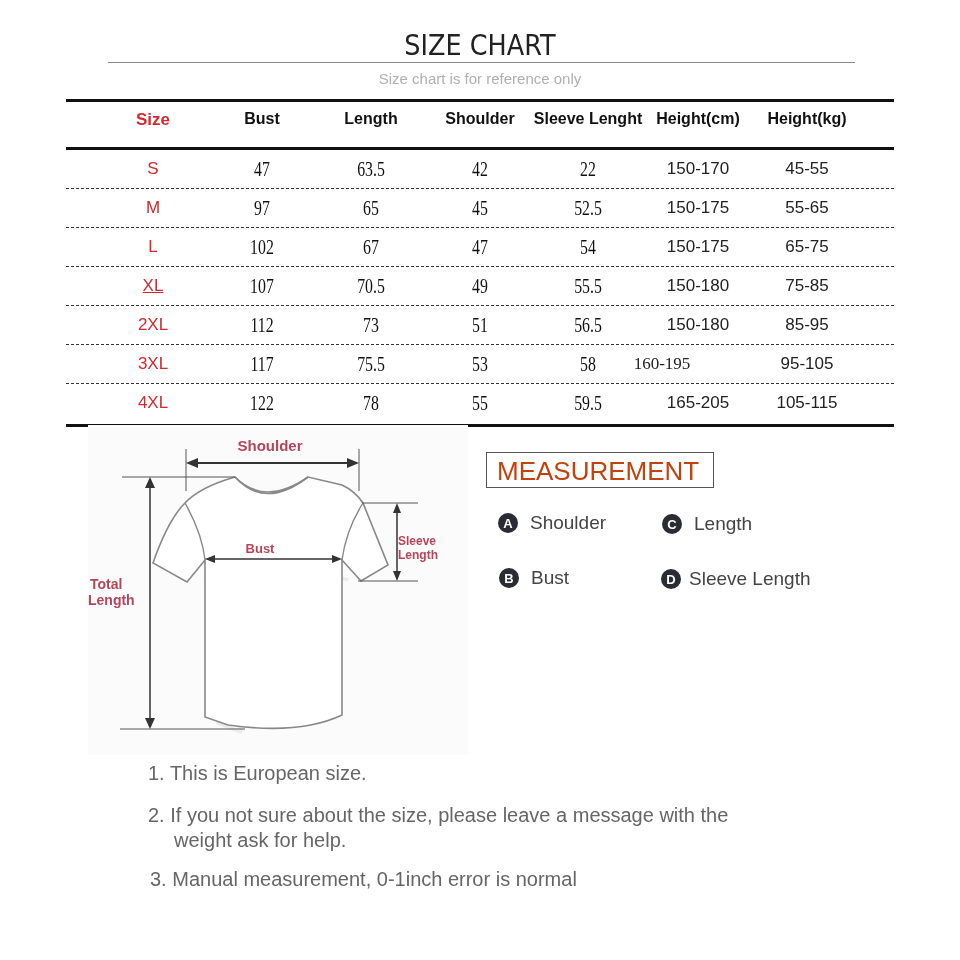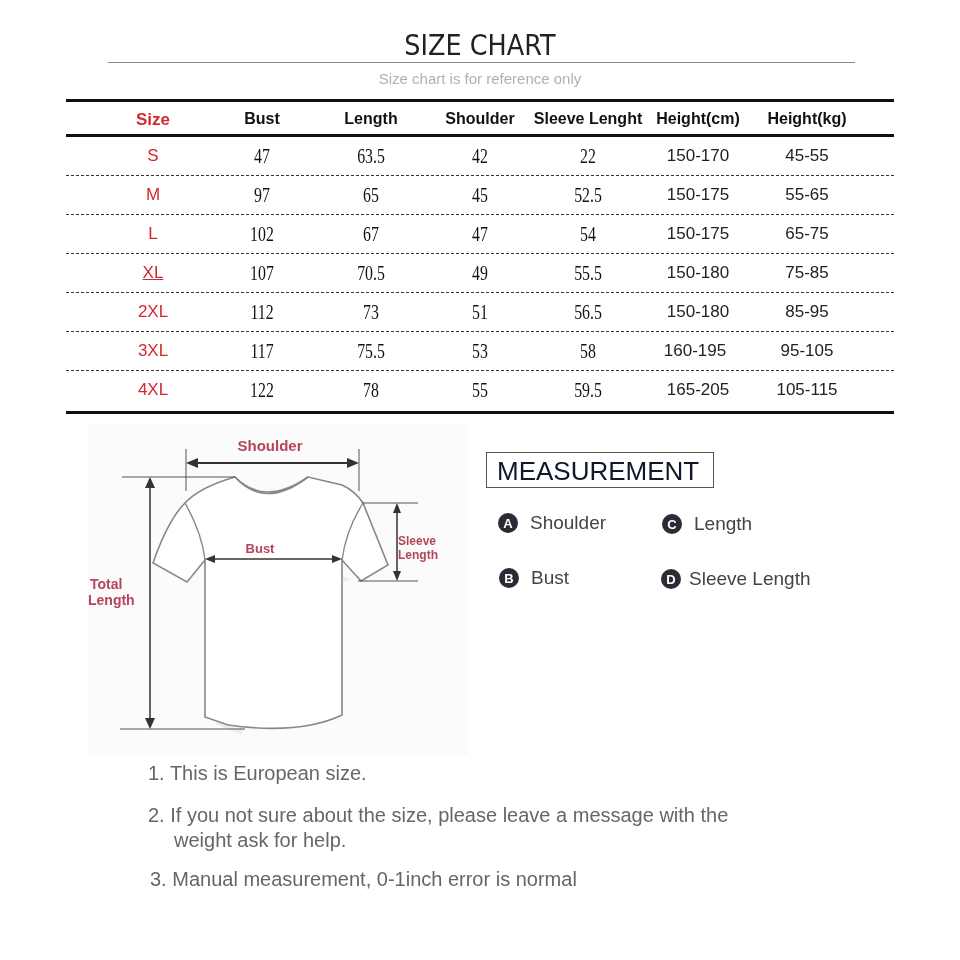--- a/index.html
+++ b/index.html
@@ -3,31 +3,31 @@
 <meta charset="utf-8">
 <style>
   html, body { margin:0; padding:0; background:#ffffff; }
   body { width:960px; height:960px; position:relative; overflow:hidden; font-family:"Liberation Sans", sans-serif; }
   .title { position:absolute; top:28px; left:0; width:960px; text-align:center; font-size:29px; color:#222; font-family:"DejaVu Sans", sans-serif; font-weight:normal; letter-spacing:0px; transform:scaleX(0.88); }
   .title-rule { position:absolute; top:62px; left:108px; width:747px; height:1px; background:#888; }
   .subtitle { position:absolute; top:70px; left:0; width:960px; text-align:center; font-size:15px; color:#b0b0b0; }
   .table { position:absolute; top:99px; left:66px; width:828px; }
   .rule-thick { height:3px; background:#111; }
   .hcell { font-weight:bold; font-size:16px; color:#111; position:absolute; top:0; transform:translateX(-50%); white-space:nowrap; }
-  .hdr { position:relative; height:32px; }
+  .hdr { position:relative; height:45px; }
   .cell { position:absolute; transform:translateX(-50%); white-space:nowrap; top:50%; margin-top:-11px; line-height:22px; }
   .size-red { color:#d3292e; font-size:17px; }
   .hdr .size-red { font-weight:bold; }
   .num { font-family:"Liberation Serif", serif; font-size:22px; color:#111; transform:translateX(-50%) scaleX(0.72); }
   .range { font-size:17px; color:#222; }
   .drow { position:relative; height:38px; }
   .dash { height:0; border-top:1.5px dashed #333; }
   .shirt-area { position:absolute; top:425px; left:80px; width:390px; height:330px; }
   .meas-box { position:absolute; top:452px; left:486px; width:228px; height:36px; border:1px solid #555; box-sizing:border-box; }
-  .meas-title { position:absolute; left:10px; top:3px; font-size:26px; color:#0f172a; }
+  .meas-title { position:absolute; left:10px; top:3px; font-size:26px; color:#c2410c; }
   .legend-item { position:absolute; display:flex; align-items:center; font-size:19px; color:#444; }
   .badge { width:20px; height:20px; border-radius:50%; background:#2b2b35; color:#fff; font-size:13px; font-weight:bold; display:flex; align-items:center; justify-content:center; margin-right:12px; }
   .notes { position:absolute; left:148px; color:#666; font-size:20px; }
 </style>
 </head>
 <body>
 
 <div class="title">SIZE CHART</div>
 <div class="title-rule"></div>
 <div class="subtitle">Size chart is for reference only</div>
@@ -95,21 +95,21 @@
         <span class="cell range" style="left: 632px;">150-180</span>
         <span class="cell range" style="left: 741px;">85-95</span>
       </div>
       <div class="dash"></div>
       <div class="drow">
         <span class="cell size-red" style="left: 87px;">3XL</span>
         <span class="cell num" style="left: 196px;">117</span>
         <span class="cell num" style="left: 305px;">75.5</span>
         <span class="cell num" style="left: 414px;">53</span>
         <span class="cell num" style="left: 522px;">58</span>
-        <span class="cell range" style="left: 629px;">160-195</span>
+        <span class="cell range" style="left: 596px; font-family: Liberation Serif, serif;">160-195</span>
         <span class="cell range" style="left: 741px;">95-105</span>
       </div>
       <div class="dash"></div>
       <div class="drow">
         <span class="cell size-red" style="left: 87px;">4XL</span>
         <span class="cell num" style="left: 196px;">122</span>
         <span class="cell num" style="left: 305px;">78</span>
         <span class="cell num" style="left: 414px;">55</span>
         <span class="cell num" style="left: 522px;">59.5</span>
         <span class="cell range" style="left: 632px;">165-205</span>

